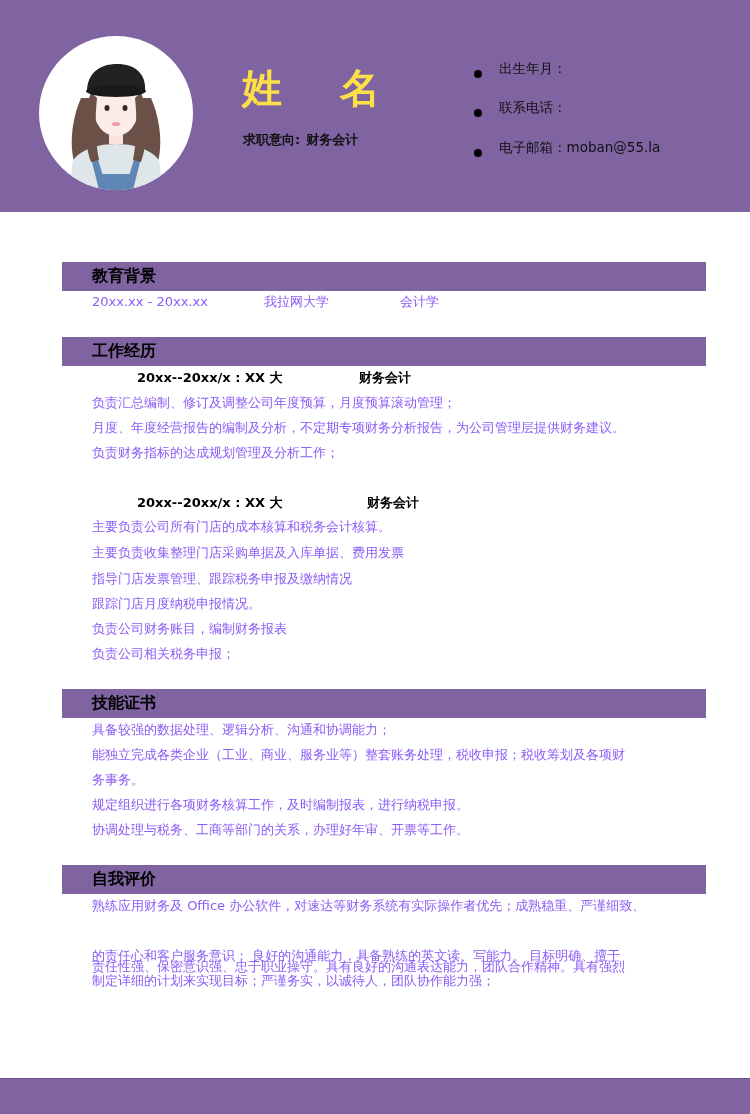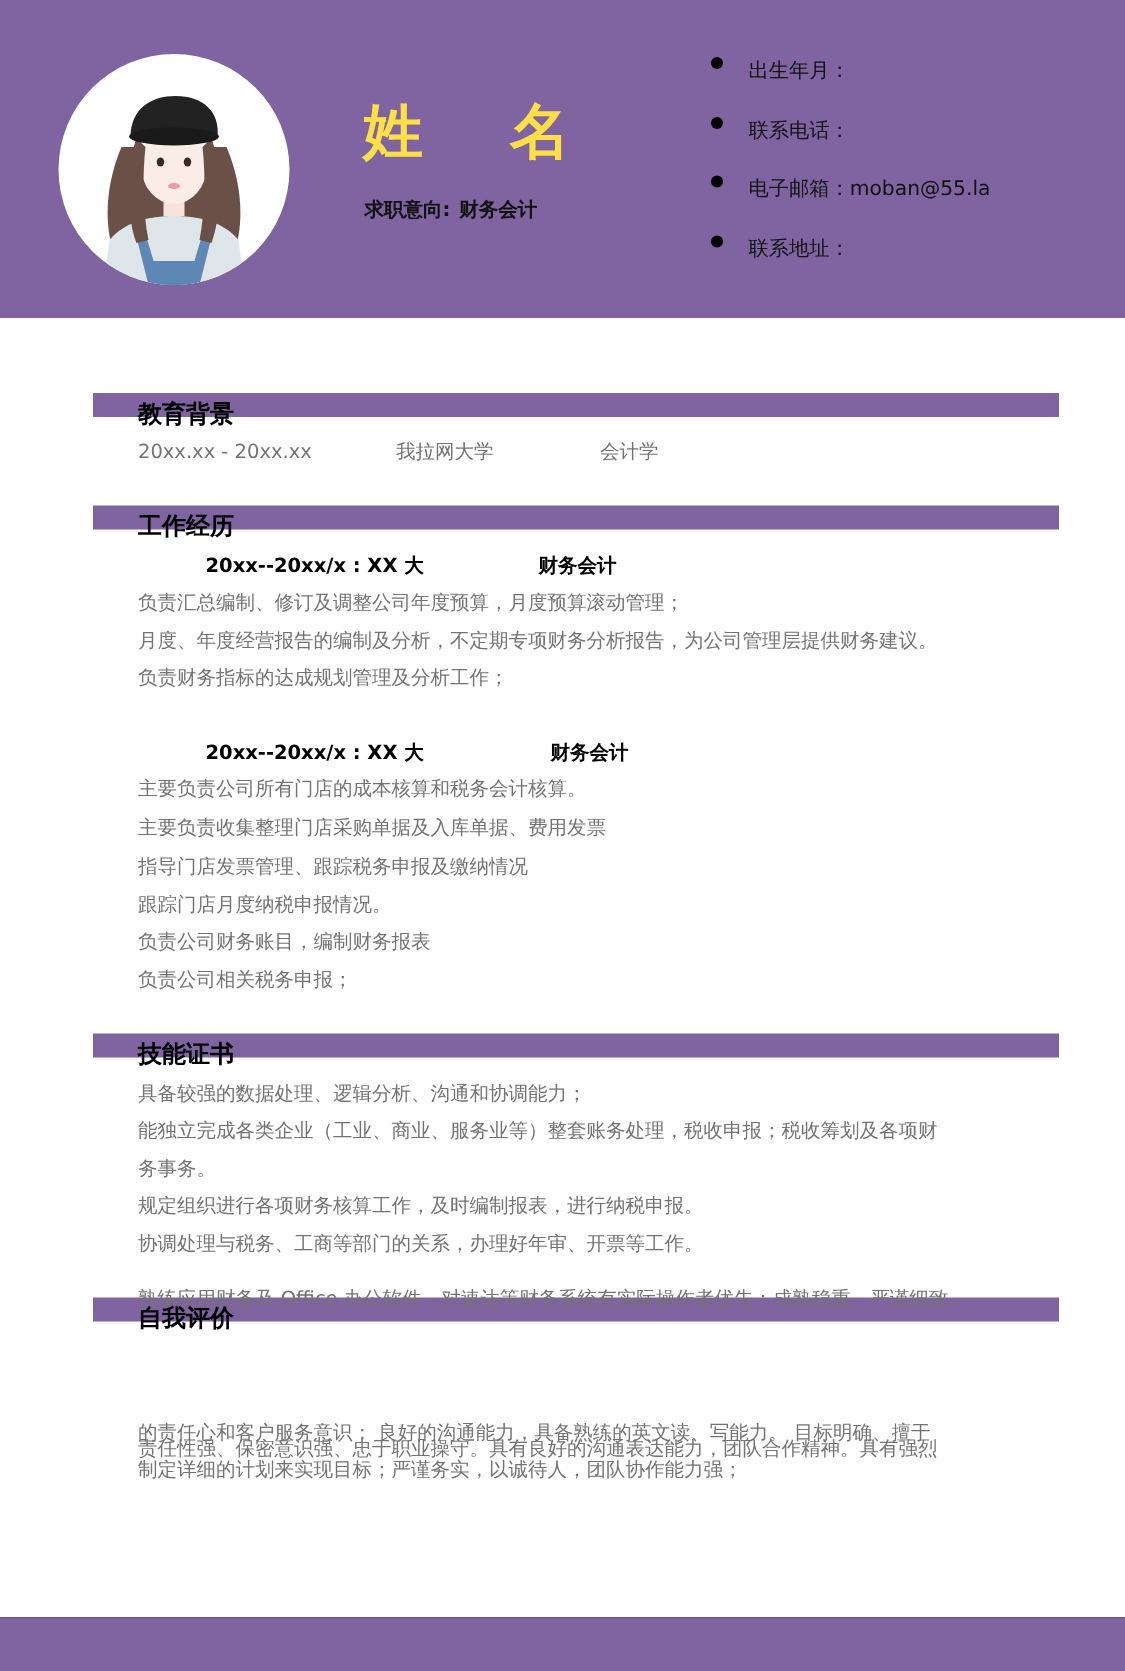--- a/index.html
+++ b/index.html
@@ -8,28 +8,28 @@
 
   .header { position: absolute; left: 0; top: 0; width: 750px; height: 212px; background: #7f64a1; }
   .avatar { position: absolute; left: 39px; top: 36px; width: 154px; height: 154px; border-radius: 50%; background: #ffffff; overflow: hidden; }
   .avatar svg { width: 100%; height: 100%; display: block; }
 
   .name { position: absolute; left: 242px; top: 64px; font-size: 40px; font-weight: bold; letter-spacing: 22px; color: #fde047; line-height: 48px; }
   .intent { position: absolute; left: 243px; top: 131px; font-size: 13px; font-weight: bold; color: #111; }
   .intent span { margin-left: 6px; }
 
   .contacts { position: absolute; left: 470px; top: 38px; width: 270px; }
-  .contact { position: relative; height: 39.5px; display: flex; align-items: flex-start; }
+  .contact { position: relative; height: 39.5px; display: flex; align-items: flex-end; }
   .contact .dot { width: 8px; height: 8px; border-radius: 50%; background: #000; margin-left: 4px; margin-right: 17px; flex-shrink: 0; }
   .contact .label { font-size: 13.5px; color: #111; }
 
-  .section-bar { position: absolute; left: 62px; width: 644px; height: 16px; background: #7f64a1; }
+  .section-bar { position: absolute; left: 62px; width: 644px; height: 29px; background: #7f64a1; }
   .section-bar .title { position: absolute; left: 30px; top: 3px; font-size: 16px; font-weight: bold; color: #000; line-height: 22px; }
 
-  .line { position: absolute; left: 92px; font-size: 13px; color: #737373; line-height: 18px; white-space: nowrap; }
+  .line { position: absolute; left: 92px; font-size: 13px; color: #8b5cf6; line-height: 18px; white-space: nowrap; }
   .bold { font-weight: bold; color: #000; margin-left: 45px; }
 
   .footer { position: absolute; left: 0; top: 1078px; width: 750px; height: 36px; background: #7f64a1; border-top: 1px solid #6b5290; }
 </style>
 </head>
 <body>
 
 <div class="header">
   <div class="avatar">
     <svg viewBox="0 0 154 154">
@@ -67,24 +67,20 @@
       <span class="label">出生年月：</span>
     </div>
     <div class="contact">
       <span class="dot"></span>
       <span class="label">联系电话：</span>
     </div>
     <div class="contact">
       <span class="dot"></span>
       <span class="label">电子邮箱：moban@55.la</span>
     </div>
-    <div class="contact">
-      <span class="dot"></span>
-      <span class="label">联系地址：</span>
-    </div>
   </div>
 </div>
 
 <div class="section-bar" style="top:262px">
   <div class="title">教育背景</div>
 </div>
 <div class="line" style="top:293px">20xx.xx - 20xx.xx</div>
 <div class="line" style="top:293px; left:264px">我拉网大学</div>
 <div class="line" style="top:293px; left:400px">会计学</div>
 
@@ -111,18 +107,18 @@
 </div>
 <div class="line" style="top:721px">具备较强的数据处理、逻辑分析、沟通和协调能力；</div>
 <div class="line" style="top:746px">能独立完成各类企业（工业、商业、服务业等）整套账务处理，税收申报；税收筹划及各项财</div>
 <div class="line" style="top:771px">务事务。</div>
 <div class="line" style="top:796px">规定组织进行各项财务核算工作，及时编制报表，进行纳税申报。</div>
 <div class="line" style="top:821px">协调处理与税务、工商等部门的关系，办理好年审、开票等工作。</div>
 
 <div class="section-bar" style="top:865px">
   <div class="title">自我评价</div>
 </div>
-<div class="line" style="top:858px">熟练应用财务及 Office 办公软件，对速达等财务系统有实际操作者优先；成熟稳重、严谨细致、</div>
+<div class="line" style="top:897px">熟练应用财务及 Office 办公软件，对速达等财务系统有实际操作者优先；成熟稳重、严谨细致、</div>
 <div class="line" style="top:958px">责任性强、保密意识强、忠于职业操守。具有良好的沟通表达能力，团队合作精神。具有强烈</div>
 <div class="line" style="top:947px">的责任心和客户服务意识； 良好的沟通能力，具备熟练的英文读、写能力。 目标明确、擅于</div>
 <div class="line" style="top:972px">制定详细的计划来实现目标；严谨务实，以诚待人，团队协作能力强；</div>
 
 <div class="footer"></div>
 
 </body></html>

